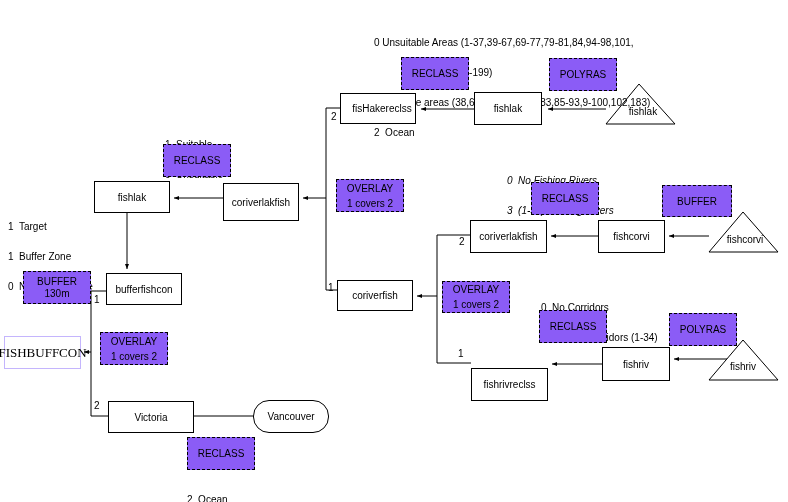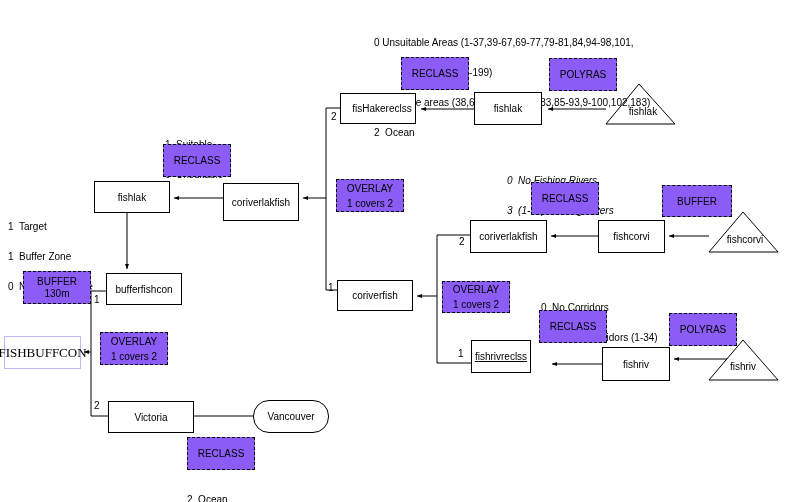--- a/index.html
+++ b/index.html
@@ -151,21 +151,21 @@
   </div>
 <div class="box" style="left:337px;top:280px;width:76px;height:31px;text-align:right;">
     <span>coriverfish</span>
   </div>
 <div class="box" style="left:470px;top:220px;width:77px;height:33px;">
     <span>coriverlakfish</span>
   </div>
 <div class="box" style="left:598px;top:220px;width:67px;height:33px;">
     <span>fishcorvi</span>
   </div>
-<div class="box" style="left:471px;top:340px;width:60px;height:33px;text-decoration:underline;">
+<div class="box" style="left:471px;top:368px;width:77px;height:33px;">
     <span>fishrivreclss</span>
   </div>
 <div class="box" style="left:602px;top:347px;width:68px;height:34px;">
     <span>fishriv</span>
   </div>
 
 <div class="port" style="left:331px;top:112px;">2</div>
 <div class="port" style="left:328px;top:283px;">1</div>
 <div class="port" style="left:459px;top:237px;">2</div>
 <div class="port" style="left:458px;top:349px;">1</div>

